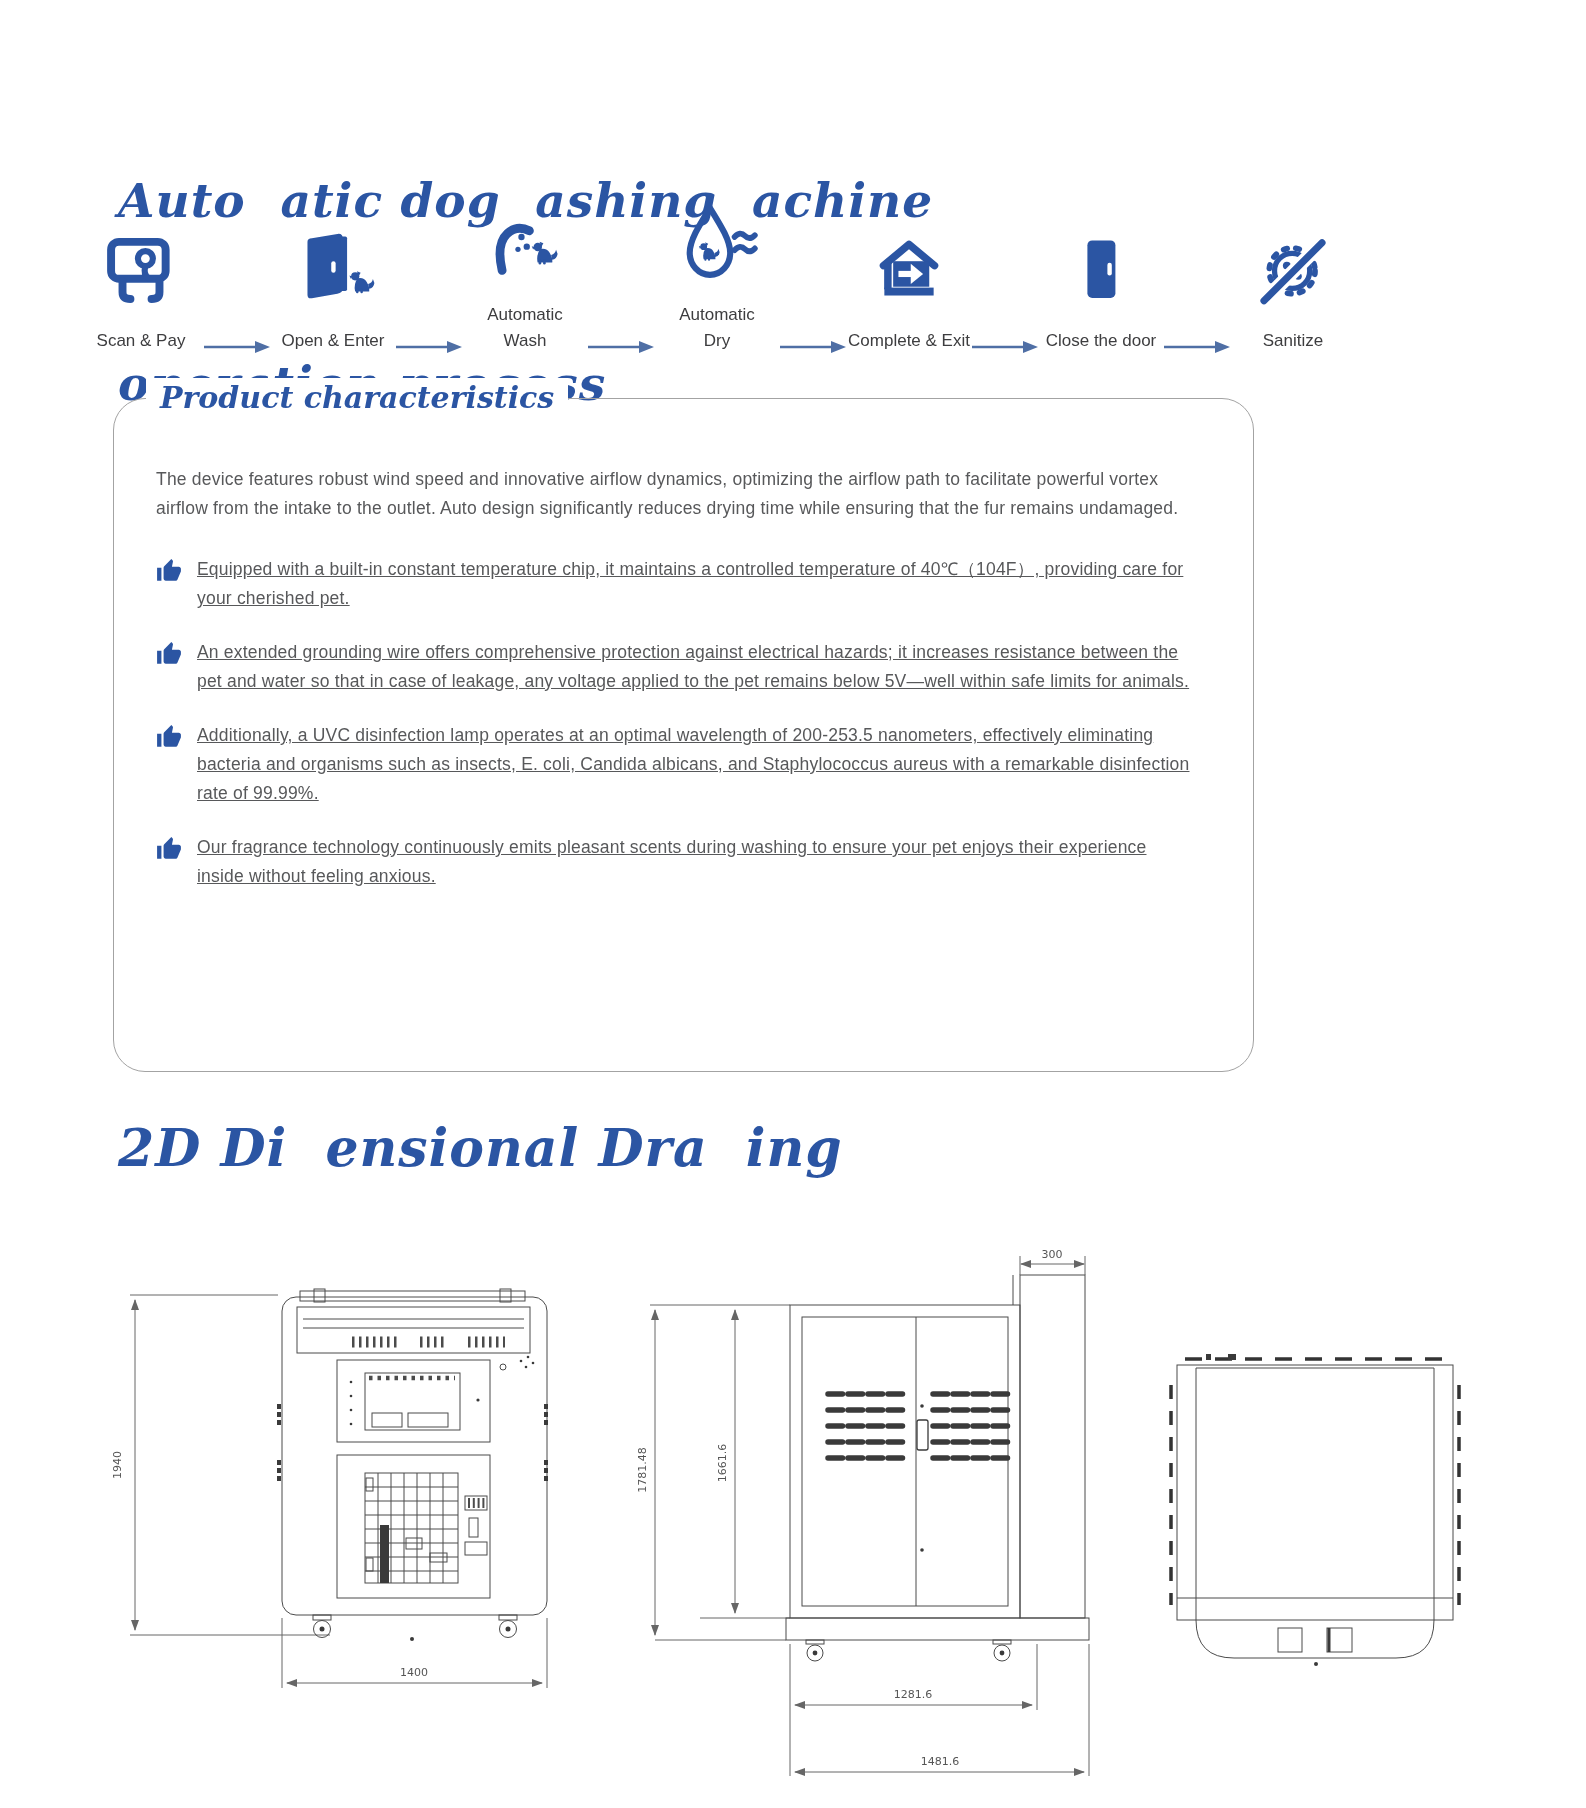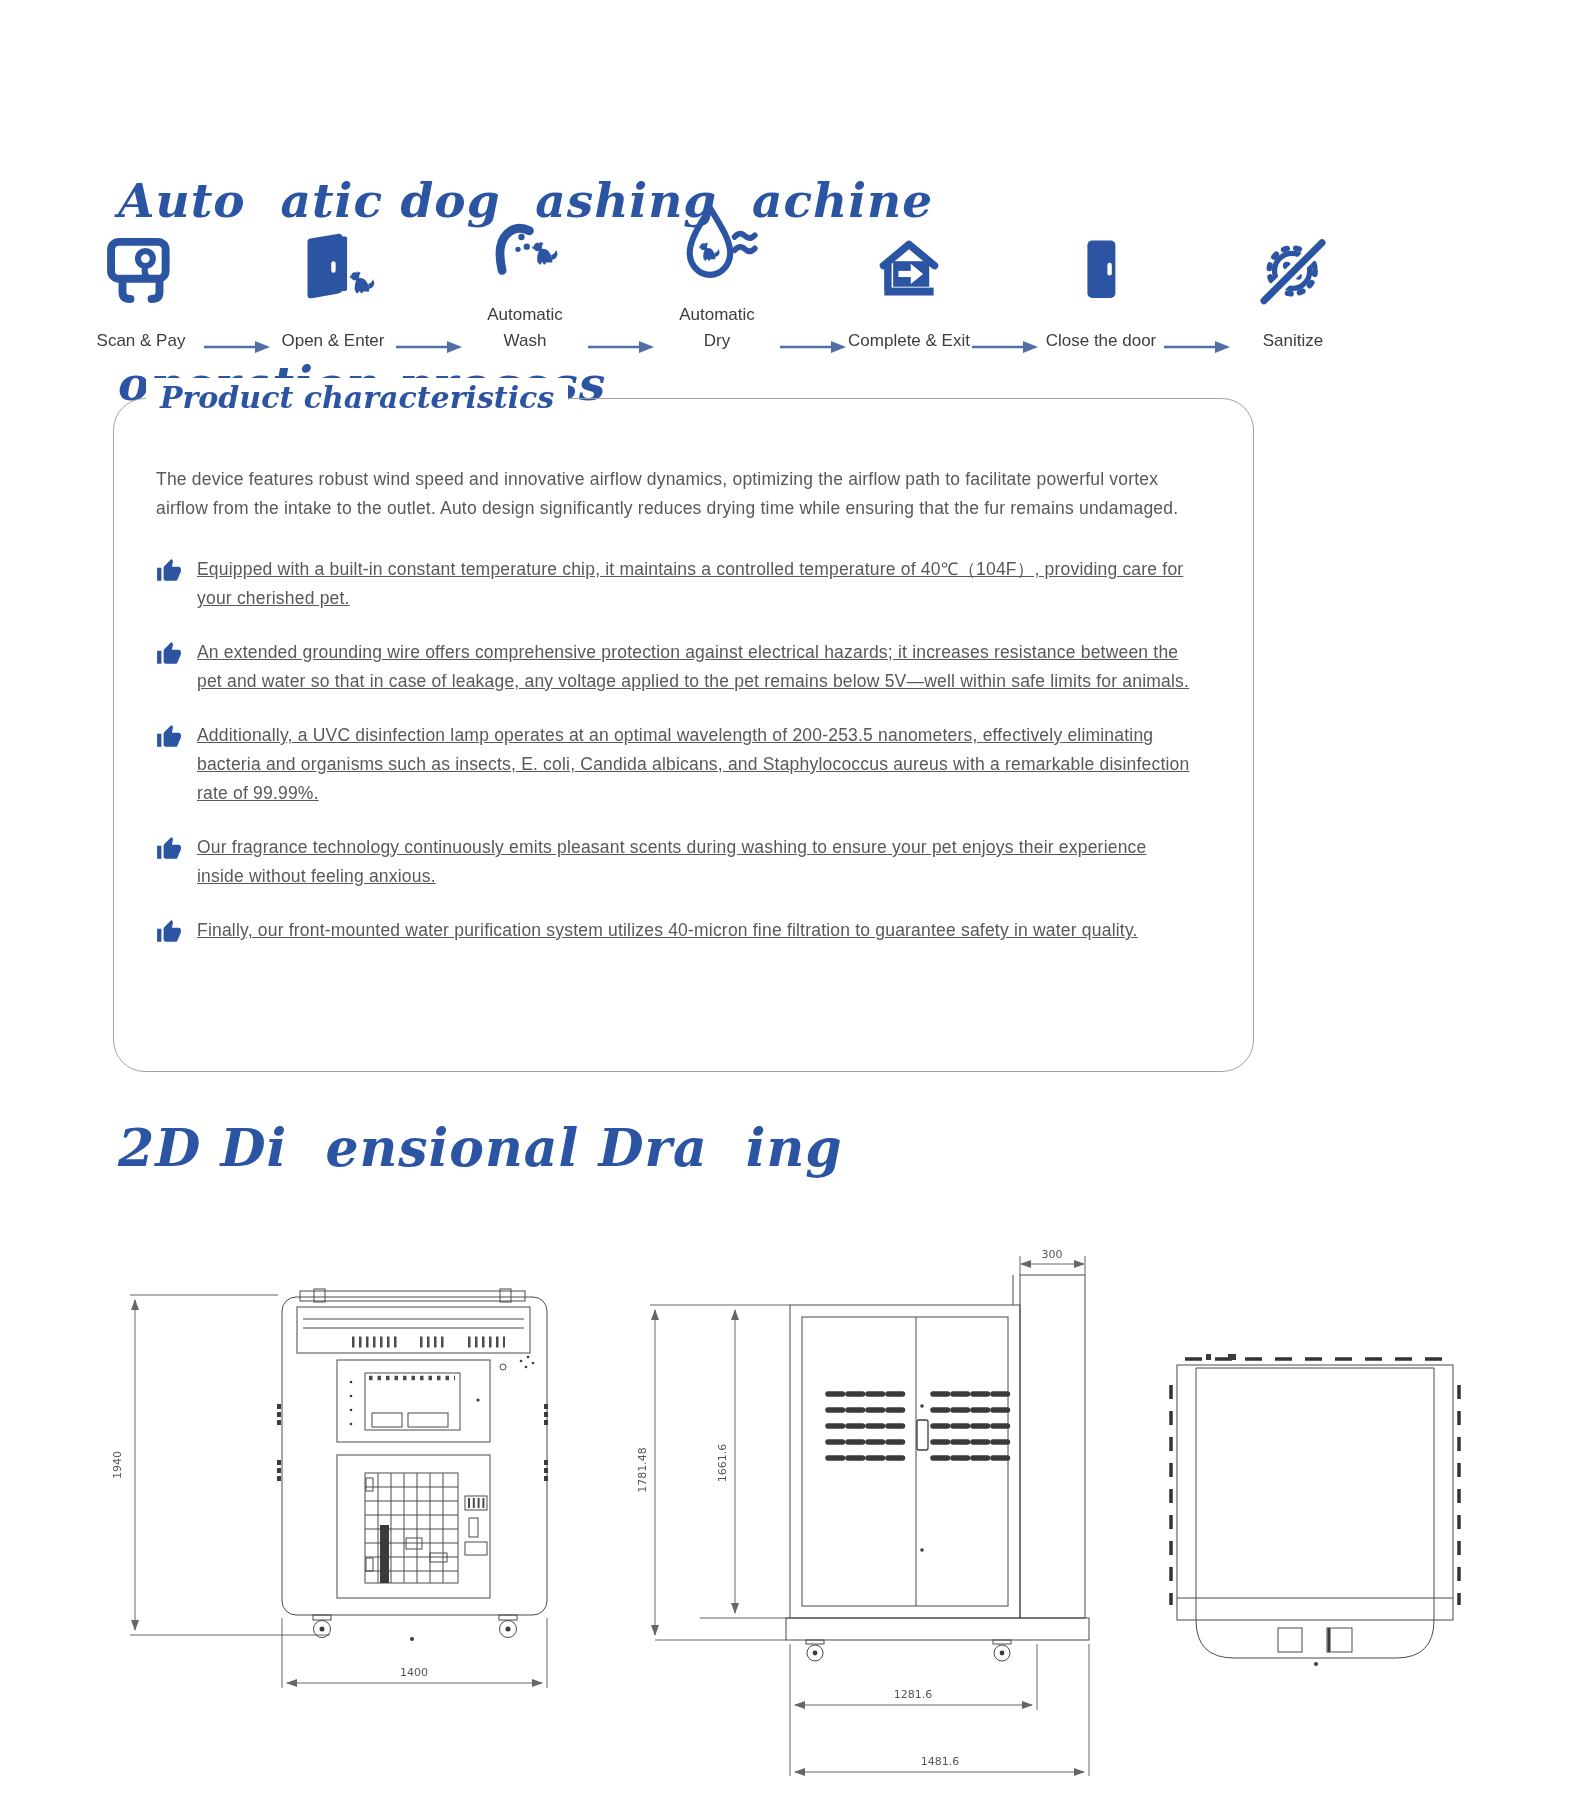--- a/index.html
+++ b/index.html
@@ -233,26 +233,20 @@
         <span class="bullet-text">Additionally, a UVC disinfection lamp operates at an optimal wavelength of 200-253.5 nanometers, effectively eliminating bacteria and organisms such as insects, E. coli, Candida albicans, and Staphylococcus aureus with a remarkable disinfection rate of 99.99%.</span>
       </div>
 
       <div class="bullet">
         <span class="bullet-icon"><svg width="26" height="26" viewBox="0 0 24 24">
               <path fill="#2b55a3" d="M1 21h4V9H1v12zM23 10c0-1.1-.9-2-2-2h-6.31l.95-4.57.03-.32c0-.41-.17-.79-.44-1.06L14.17 1 7.59 7.59C7.22 7.95 7 8.45 7 9v10c0 1.1.9 2 2 2h9c.83 0 1.54-.5 1.84-1.22l3.02-7.05c.09-.23.14-.47.14-.73v-2z"></path>
             </svg></span>
         <span class="bullet-text">Our fragrance technology continuously emits pleasant scents during washing to ensure your pet enjoys their experience inside without feeling anxious.</span>
       </div>
 
-      <div class="bullet">
-        <span class="bullet-icon"><svg width="26" height="26" viewBox="0 0 24 24">
-              <path fill="#2b55a3" d="M1 21h4V9H1v12zM23 10c0-1.1-.9-2-2-2h-6.31l.95-4.57.03-.32c0-.41-.17-.79-.44-1.06L14.17 1 7.59 7.59C7.22 7.95 7 8.45 7 9v10c0 1.1.9 2 2 2h9c.83 0 1.54-.5 1.84-1.22l3.02-7.05c.09-.23.14-.47.14-.73v-2z"></path>
-            </svg></span>
-        <span class="bullet-text">Finally, our front-mounted water purification system utilizes 40-micron fine filtration to guarantee safety in water quality.</span>
-      </div>
 
     </div>
   </div>
 </div>
 
 <div class="dim-title">2D Di  ensional Dra  ing</div>
 
 <svg class="drawings" width="1586" height="588" viewBox="0 0 1586 588">
 
   <g>

